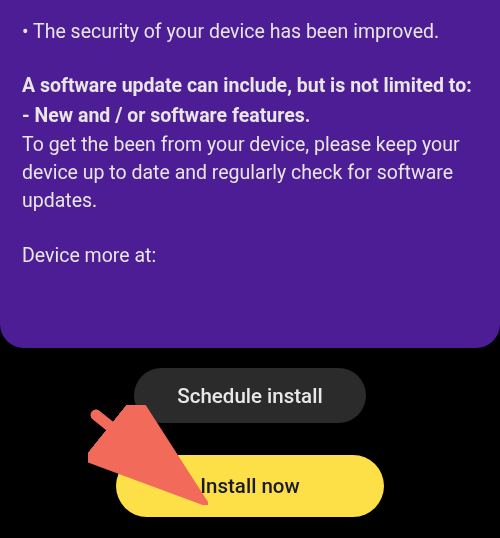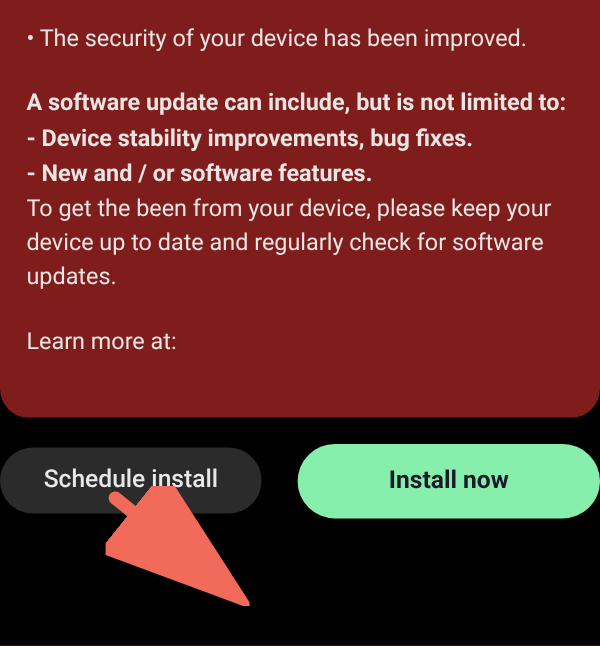--- a/index.html
+++ b/index.html
@@ -9,21 +9,21 @@
     }
     body {
       width: 500px;
       height: 538px;
       background: #000000;
       font-family: -apple-system, BlinkMacSystemFont, 'Segoe UI', Roboto, sans-serif;
       overflow: hidden;
       position: relative;
     }
     .content-card {
-      background: #7f1d1d;
+      background: #4c1d95;
       border-radius: 0 0 24px 24px;
       padding: 18px 22px 5px 22px;
       margin: 0 0 0 0;
       height: 348px;
       overflow: hidden;
     }
     .content-text {
       color: #e8e5e3;
       font-size: 19.5px;
       line-height: 1.45;
@@ -32,20 +32,21 @@
     .content-text p {
       margin-bottom: 8px;
     }
     .content-text .list-line {
       margin-bottom: 1px;
       font-weight: bold;
     }
     .button-area {
       padding: 20px 0;
       display: flex;
+      flex-direction: column;
       align-items: center;
       gap: 30px;
     }
     .btn {
       border: none;
       border-radius: 50px;
       font-size: 20.5px;
       font-weight: 500;
       cursor: pointer;
       font-family: inherit;
@@ -54,48 +55,46 @@
       justify-content: center;
       position: relative;
     }
     .btn-secondary {
       background: #2b2b2b;
       color: #e8e8e8;
       width: 232px;
       height: 55px;
     }
     .btn-primary {
-      background: #86efac;
+      background: #fde047;
       color: #1a1a2a;
       width: 268px;
       height: 62px;
       margin-top: 2px;
-      font-weight: bold;
     }
     .annotation-arrow {
       position: absolute;
       left: 88px;
       top: 405px;
       pointer-events: none;
       z-index: 10;
     }
   </style>
 </head>
 <body>
 
 <div class="content-card">
   <div class="content-text">
     <p>• The security of your device has been improved.</p>
     <p style="height:10px"></p>
     <p class="list-line">A software update can include, but is not limited to:</p>
-    <p class="list-line"> - Device stability improvements, bug fixes.</p>
     <p class="list-line"> - New and / or software features.</p>
     <p>To get the been from your device, please keep your device up to date and regularly check for software updates.</p>
     <p style="height:10px"></p>
-    <p>Learn more at:</p>
+    <p>Device more at:</p>
   </div>
 </div>
 
 <div class="button-area">
   <button class="btn btn-secondary">Schedule install</button>
   <button class="btn btn-primary">Install now</button>
 </div>
 
 <svg class="annotation-arrow" width="120" height="100" viewBox="0 0 120 100">
   <defs>

